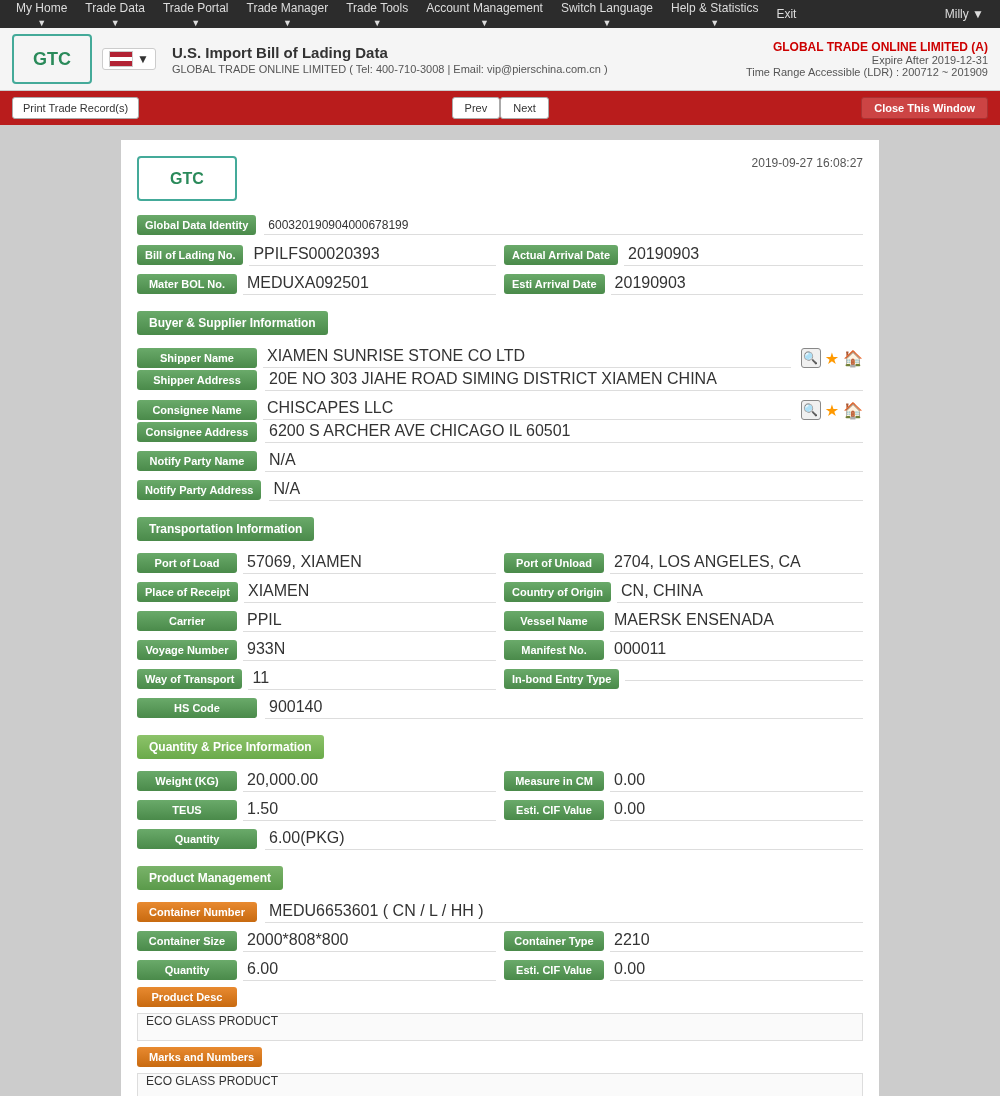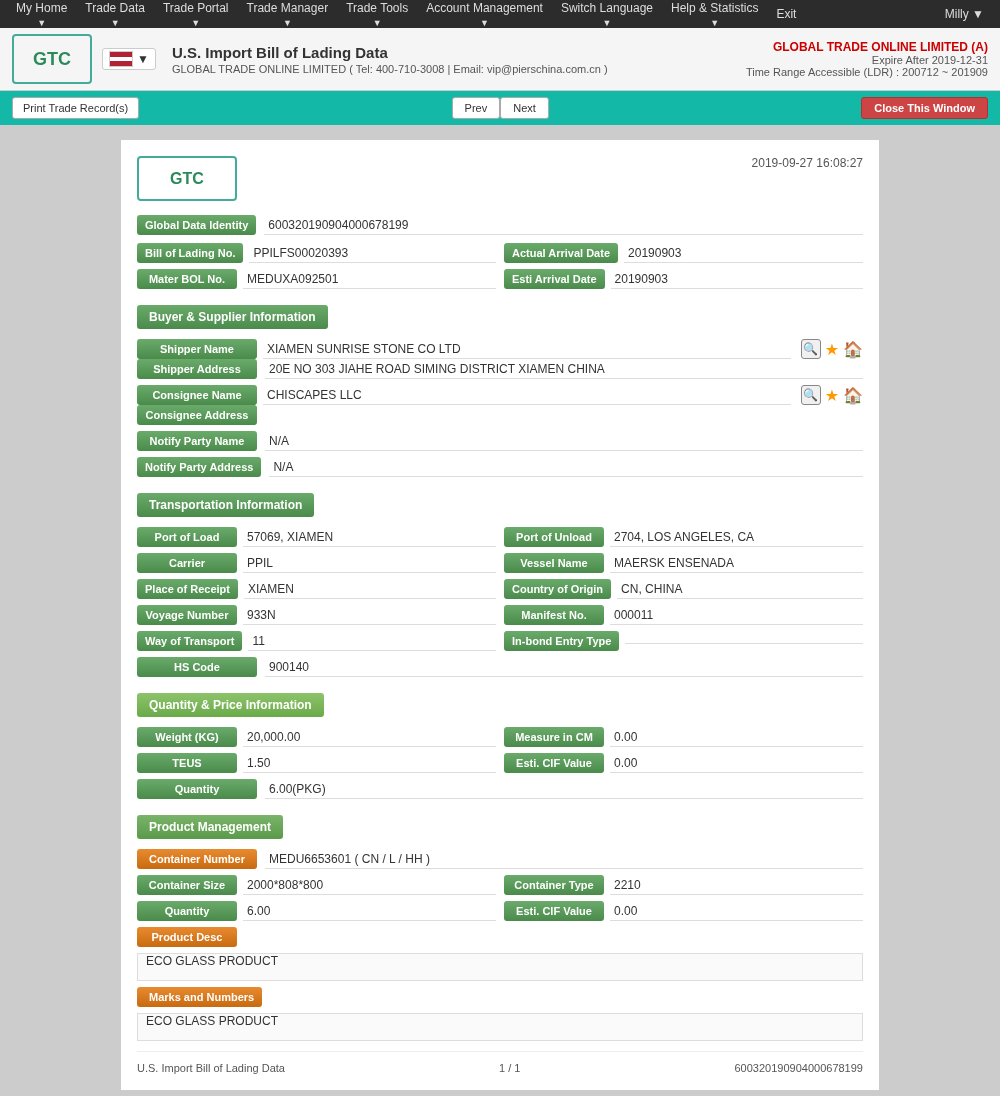--- a/index.html
+++ b/index.html
@@ -71,21 +71,21 @@
     .page-title-area { flex: 1; padding-left: 16px; }
     .page-title { font-size: 15px; font-weight: bold; color: #333; }
     .page-subtitle { font-size: 11px; color: #555; margin-top: 2px; }
     .account-info { text-align: right; font-size: 11px; }
     .account-name { color: #c00; font-weight: bold; font-size: 12px; }
     .account-expire { color: #555; }
     .account-range { color: #555; }
 
     
     .toolbar {
-      background: #14b8a6;
+      background: #b91c1c;
       padding: 6px 12px;
       display: flex;
       align-items: flex-start;
       justify-content: space-between;
     }
     .toolbar-left { display: flex; gap: 8px; align-items: center; }
     .toolbar-right { display: flex; gap: 8px; align-items: center; }
     .btn-print {
       background: #fff;
       border: 1px solid #aaa;
@@ -163,21 +163,21 @@
       min-width: 120px;
       text-align: center;
       white-space: nowrap;
     }
     .field-label.orange {
       background: linear-gradient(to bottom, #e88a30, #c86a10);
       text-align: center;
     }
     .field-value {
       flex: 1;
-      font-size: 12px;
+      font-size: 16px;
       color: #333;
       border-bottom: 1px solid #ddd;
       padding: 2px 4px;
     }
 
     
     .field-row-double {
       display: flex;
       gap: 8px;
       margin-bottom: 6px;
@@ -437,20 +437,21 @@
       <div class="action-icons">
         <div class="search-icon-btn">🔍</div>
         <span class="star-icon">★</span>
         <span class="home-icon">🏠</span>
       </div>
     </div>
 
     
     <div class="field-row">
       <div class="field-label">Consignee Address</div>
+      <div class="field-value">6200 S ARCHER AVE CHICAGO IL 60501</div>
     </div>
 
     
     <div class="field-row">
       <div class="field-label">Notify Party Name</div>
       <div class="field-value">N/A</div>
     </div>
 
     
     <div class="field-row">
@@ -470,38 +471,38 @@
       </div>
       <div class="field-half">
         <div class="field-label">Port of Unload</div>
         <div class="field-value">2704, LOS ANGELES, CA</div>
       </div>
     </div>
 
     
     <div class="field-row-double">
       <div class="field-half">
+        <div class="field-label">Place of Receipt</div>
+        <div class="field-value">XIAMEN</div>
+      </div>
+      <div class="field-half">
+        <div class="field-label">Country of Origin</div>
+        <div class="field-value">CN, CHINA</div>
+      </div>
+    </div>
+
+    
+    <div class="field-row-double">
+      <div class="field-half">
         <div class="field-label">Carrier</div>
         <div class="field-value">PPIL</div>
       </div>
       <div class="field-half">
         <div class="field-label">Vessel Name</div>
         <div class="field-value">MAERSK ENSENADA</div>
-      </div>
-    </div>
-
-    
-    <div class="field-row-double">
-      <div class="field-half">
-        <div class="field-label">Place of Receipt</div>
-        <div class="field-value">XIAMEN</div>
-      </div>
-      <div class="field-half">
-        <div class="field-label">Country of Origin</div>
-        <div class="field-value">CN, CHINA</div>
       </div>
     </div>
 
     
     <div class="field-row-double">
       <div class="field-half">
         <div class="field-label">Voyage Number</div>
         <div class="field-value">933N</div>
       </div>
       <div class="field-half">

